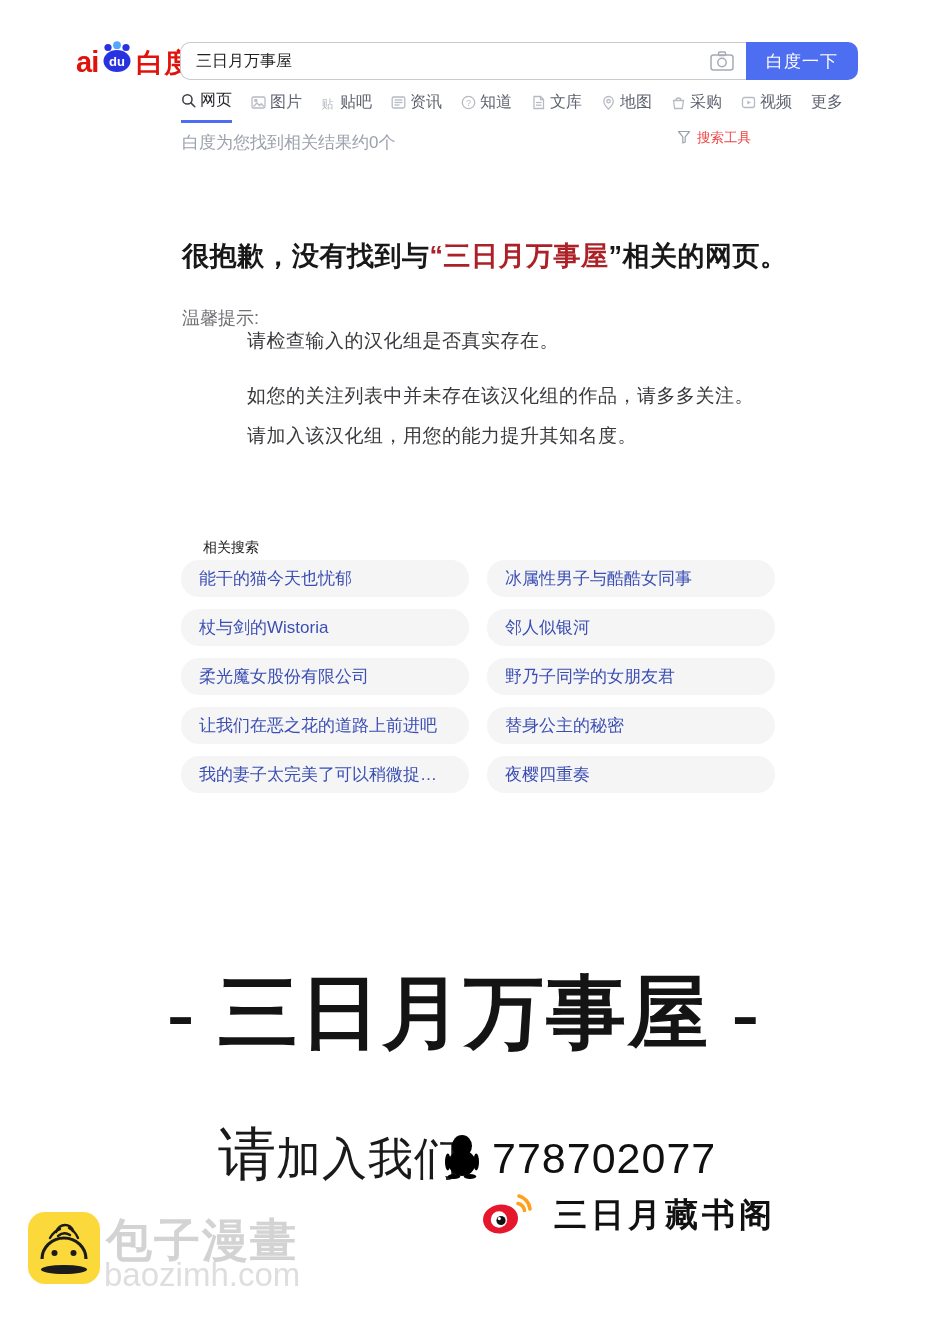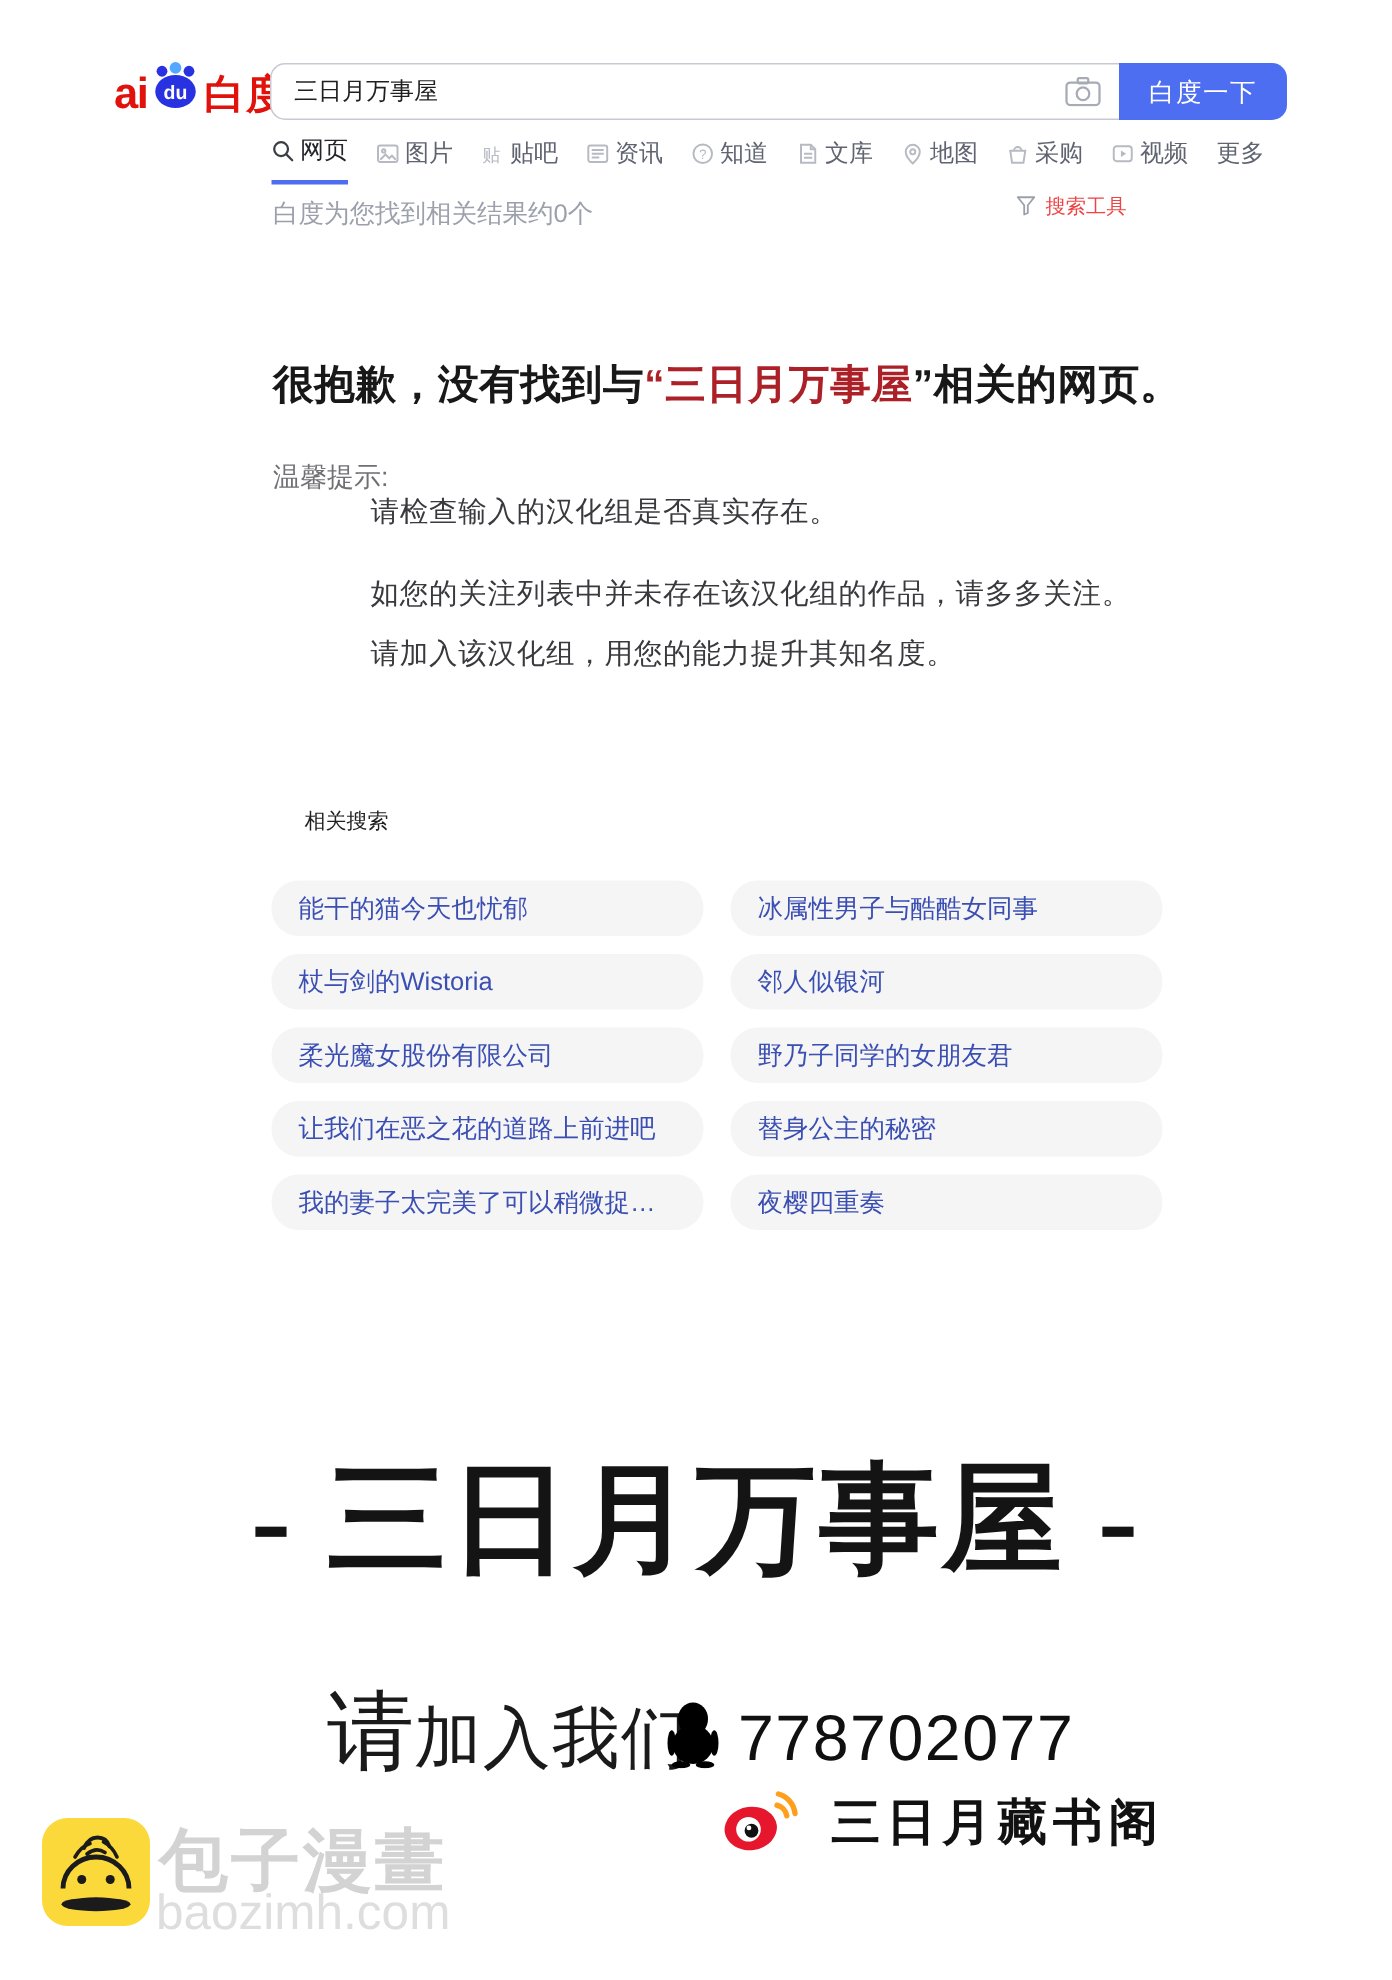--- a/index.html
+++ b/index.html
@@ -42,21 +42,21 @@
   
   .msg { position:absolute; left:182px; top:238px; font-size:27px; font-weight:700; color:#181818; letter-spacing:0.5px; }
   .msg .red { color:#ac2127; }
 
   .tips-title { position:absolute; left:182px; top:306px; font-size:18px; color:#6f6f74; }
   .tip-line { position:absolute; left:247px; font-size:19px; color:#3a3a3e; letter-spacing:0.5px; }
   .tip-1 { top:328px;text-align:center; } .tip-2 { top:383px; } .tip-3 { top:423px; }
 
   
   .related-title { position:absolute; left:182px; top:539px; font-size:14px; font-weight:400; color:#212121;margin-left:21px; }
-  .pills { position:absolute; left:181px; top:587px; width:594px;
+  .pills { position:absolute; left:181px; top:560px; width:594px;
     display:grid; grid-template-columns:288px 288px; column-gap:18px; row-gap:12px; }
   .pill {
     height:37px; line-height:37px; background:#f5f5f6; border-radius:18px; padding:0 18px;
     font-size:17px; color:#3b4fb3; white-space:nowrap; overflow:hidden; text-overflow:ellipsis;
     cursor:pointer;
   }
 
   
   .big-title {
     position:absolute; left:0; right:0; top:960px; text-align:center;

